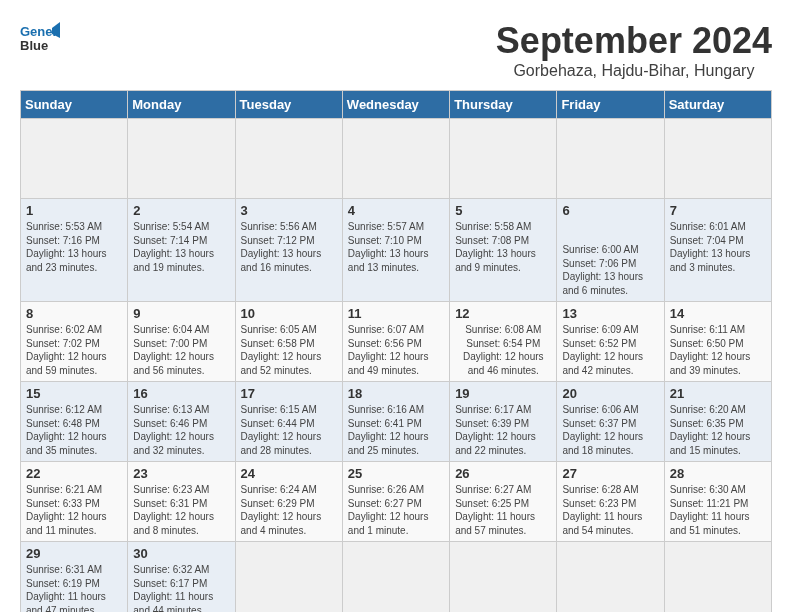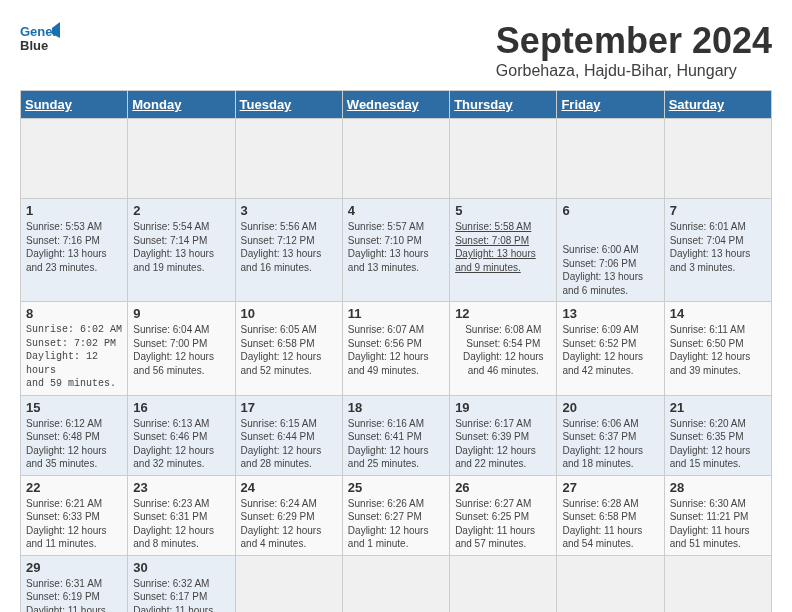--- a/index.html
+++ b/index.html
@@ -19,21 +19,21 @@
     .logo {
       display: flex;
       align-items: center;
       gap: 6px;
     }
     .logo-icon {
       width: 40px;
       height: 36px;
     }
     .title-area {
-      text-align: left;
+      text-align: center;
     }
     .month-title {
       font-size: 36px;
       font-weight: bold;
       color: #333;
     }
     .location-title {
       font-size: 16px;
       color: #404040;
       font-weight: normal;
@@ -44,21 +44,20 @@
       table-layout: fixed;
     }
     thead th {
       background-color: #2e6da4;
       color: #fff;
       font-size: 13px;
       font-weight: bold;
       padding: 6px 4px;
       text-align: left;
       border: 1px solid #ccc;
-      text-decoration: underline;
     }
     tbody td {
       vertical-align: top;
       border: 1px solid #ccc;
       padding: 4px 5px;
       font-size: 10.5px;
       color: #333;
       height: 80px;
     }
     tbody tr:nth-child(odd) td {
@@ -146,21 +145,21 @@
         </td>
         <td>
           <span class="day-num">4</span>
           <div class="cell-text" style="white-space: pre-line;">Sunrise: 5:57 AM
 Sunset: 7:10 PM
 Daylight: 13 hours
 and 13 minutes.</div>
         </td>
         <td>
           <span class="day-num">5</span>
-          <div class="cell-text" style="white-space: pre-line; text-decoration: underline;">Sunrise: 5:58 AM
+          <div class="cell-text" style="white-space: pre-line;">Sunrise: 5:58 AM
 Sunset: 7:08 PM
 Daylight: 13 hours
 and 9 minutes.</div>
         </td>
         <td>
           <span class="day-num">6</span>
           <div class="cell-text" style="white-space: pre-line; margin-top: 25px;">Sunrise: 6:00 AM
 Sunset: 7:06 PM
 Daylight: 13 hours
 and 6 minutes.</div>
@@ -169,21 +168,21 @@
           <span class="day-num">7</span>
           <div class="cell-text" style="white-space: pre-line;">Sunrise: 6:01 AM
 Sunset: 7:04 PM
 Daylight: 13 hours
 and 3 minutes.</div>
         </td>
       </tr>
       <tr>
         <td>
           <span class="day-num">8</span>
-          <div class="cell-text" style="white-space: pre-line; font-family: Liberation Mono, monospace;">Sunrise: 6:02 AM
+          <div class="cell-text" style="white-space: pre-line;">Sunrise: 6:02 AM
 Sunset: 7:02 PM
 Daylight: 12 hours
 and 59 minutes.</div>
         </td>
         <td>
           <span class="day-num">9</span>
           <div class="cell-text" style="white-space: pre-line;">Sunrise: 6:04 AM
 Sunset: 7:00 PM
 Daylight: 12 hours
 and 56 minutes.</div>
@@ -307,21 +306,21 @@
         <td>
           <span class="day-num">26</span>
           <div class="cell-text" style="white-space: pre-line;">Sunrise: 6:27 AM
 Sunset: 6:25 PM
 Daylight: 11 hours
 and 57 minutes.</div>
         </td>
         <td>
           <span class="day-num">27</span>
           <div class="cell-text" style="white-space: pre-line;">Sunrise: 6:28 AM
-Sunset: 6:58 PM
+Sunset: 6:23 PM
 Daylight: 11 hours
 and 54 minutes.</div>
         </td>
         <td>
           <span class="day-num">28</span>
           <div class="cell-text" style="white-space: pre-line;">Sunrise: 6:30 AM
 Sunset: 11:21 PM
 Daylight: 11 hours
 and 51 minutes.</div>
         </td>

